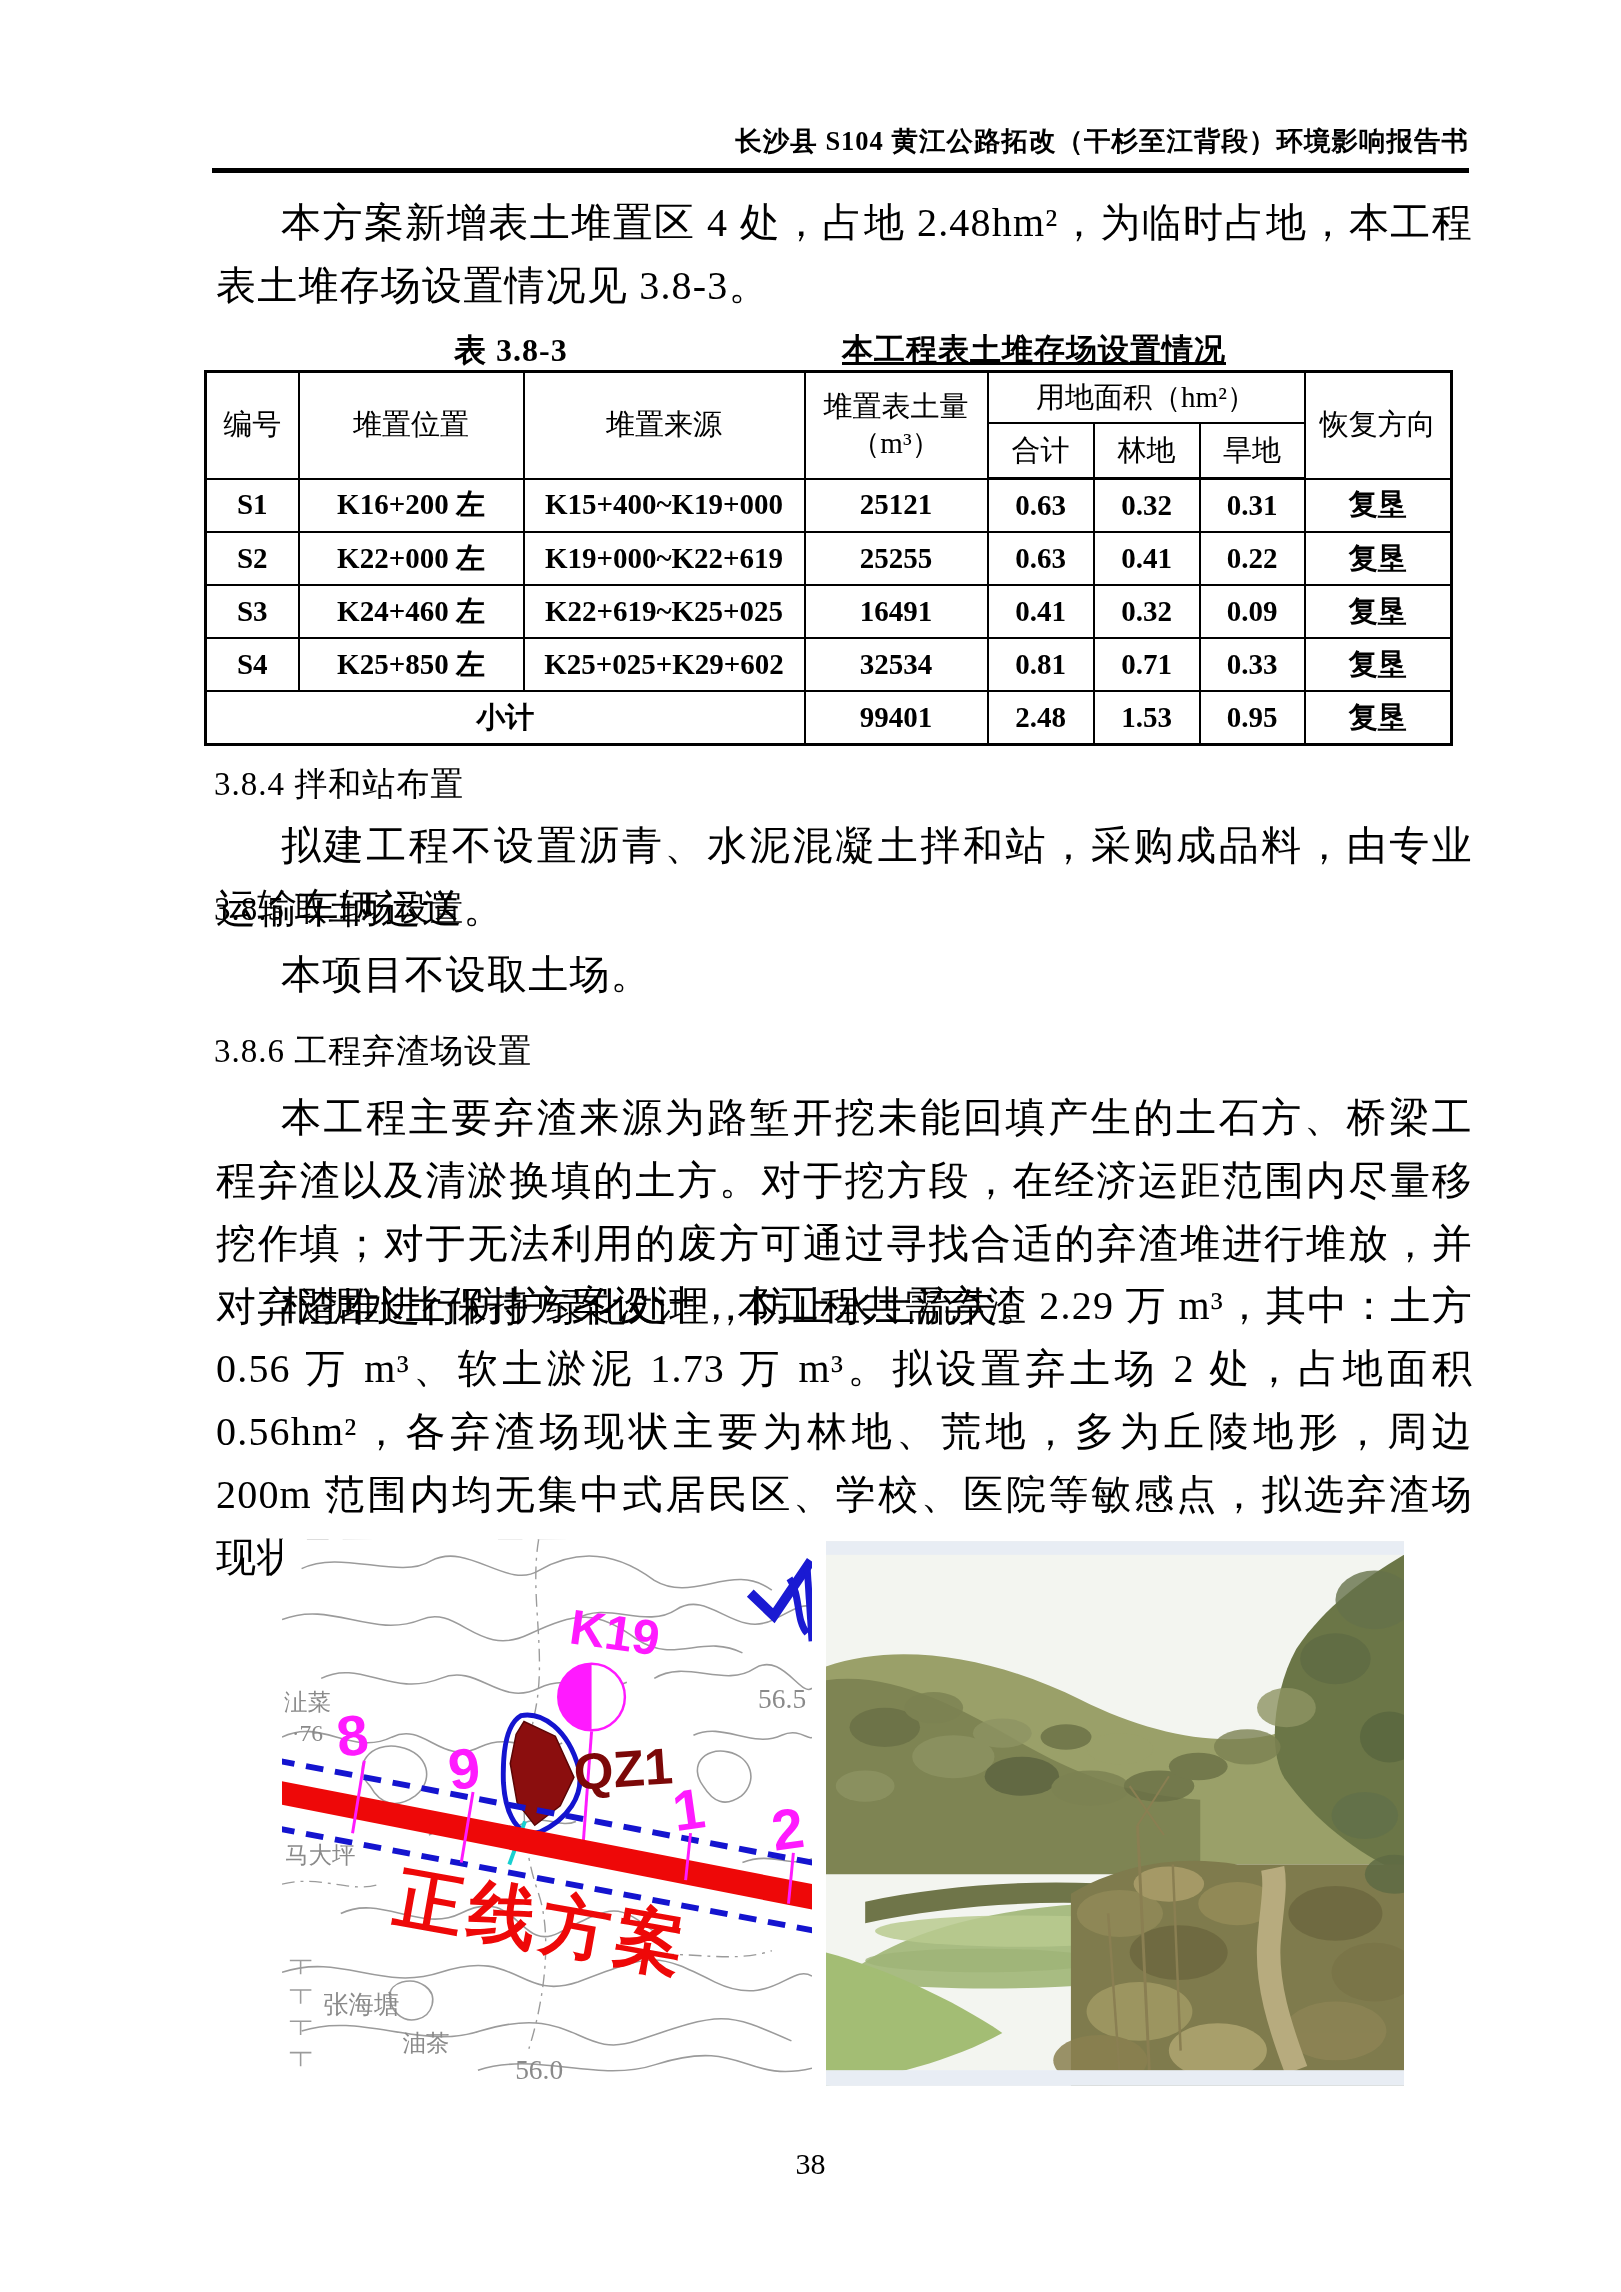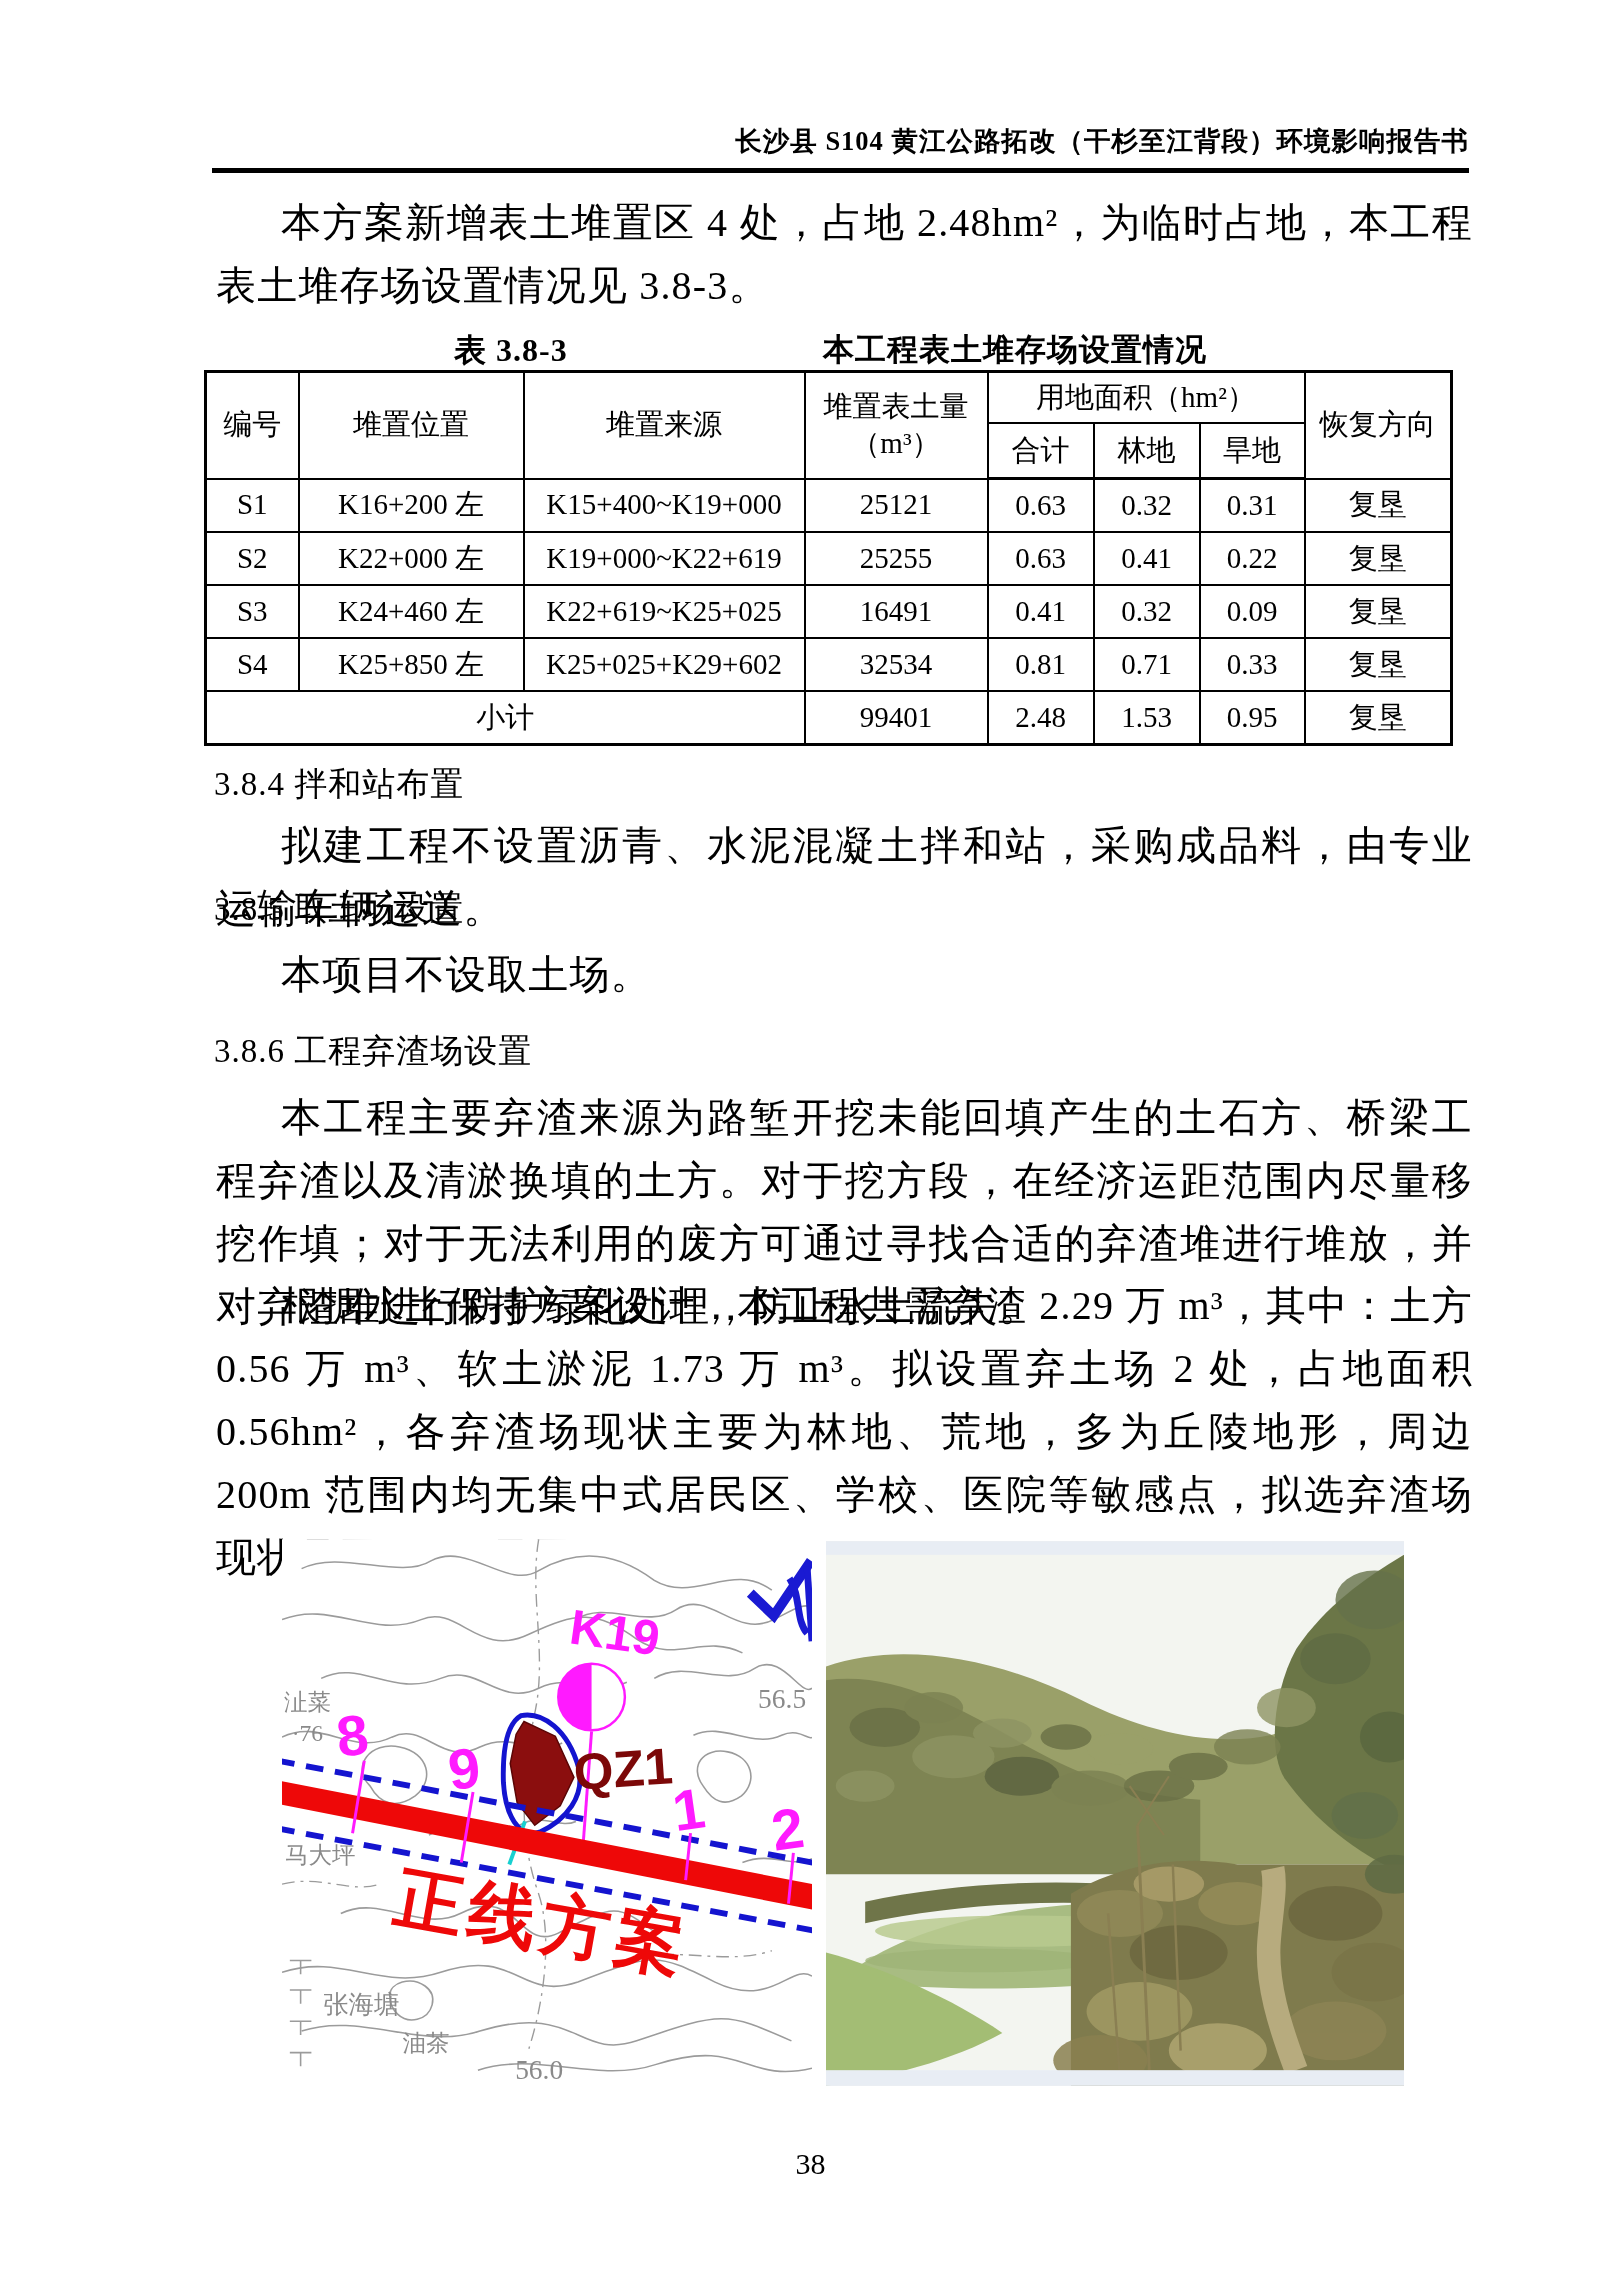--- a/index.html
+++ b/index.html
@@ -6,29 +6,29 @@
   .page{position:relative;width:1621px;height:2293px;background:#ffffff;overflow:hidden;
         font-family:"Liberation Serif",serif;color:#000;}
   .hdr{position:absolute;top:123px;left:212px;width:1257px;text-align:right;
        font-size:26.5px;font-weight:bold;letter-spacing:1px;white-space:nowrap;}
   .hdr-rule{position:absolute;top:168px;left:212px;width:1257px;height:4.9px;background:#000;}
   .para{position:absolute;left:216px;width:1257px;font-size:40px;line-height:63px;
         text-align:justify;letter-spacing:1.2px;}
   .indent{text-indent:65px;}
   .heading{position:absolute;left:214px;font-size:33px;line-height:39px;white-space:nowrap;letter-spacing:1px;}
   .cap-label{position:absolute;left:454px;top:329px;font-size:32px;font-weight:bold;letter-spacing:1px;}
-  .cap-title{position:absolute;left:823px;top:329px;font-size:31px;font-weight:bold;letter-spacing:1px;}
+  .cap-title{position:absolute;left:842px;top:329px;font-size:31px;font-weight:bold;letter-spacing:1px;text-decoration:underline;}
   table.soil{position:absolute;left:204px;top:370px;width:1247px;border-collapse:collapse;
              table-layout:fixed;border:3.9px solid #000;padding-left:28px;}
   table.soil th,table.soil td{border:2px solid #000;border-top-width:2.9px;border-bottom-width:2.9px;
              font-size:29px;font-weight:normal;text-align:center;vertical-align:middle;
              padding:0 3.9px;line-height:1.3;}
   table.soil tr.h1 th{height:49px;}
   table.soil tr.h2 th{height:53px;border-bottom-width:3.9px;}
-  table.soil td{height:51px;}
+  table.soil td{height:51px;font-weight:bold;}
   .figure{position:absolute;}
   .pageno{position:absolute;top:2147px;left:0;width:1621px;text-align:center;font-size:30px;}
 </style>
 </head>
 <body>
 
 <div class="page">
 
   <div class="hdr">长沙县 S104 黄江公路拓改（干杉至江背段）环境影响报告书</div>
   <div class="hdr-rule"></div>

